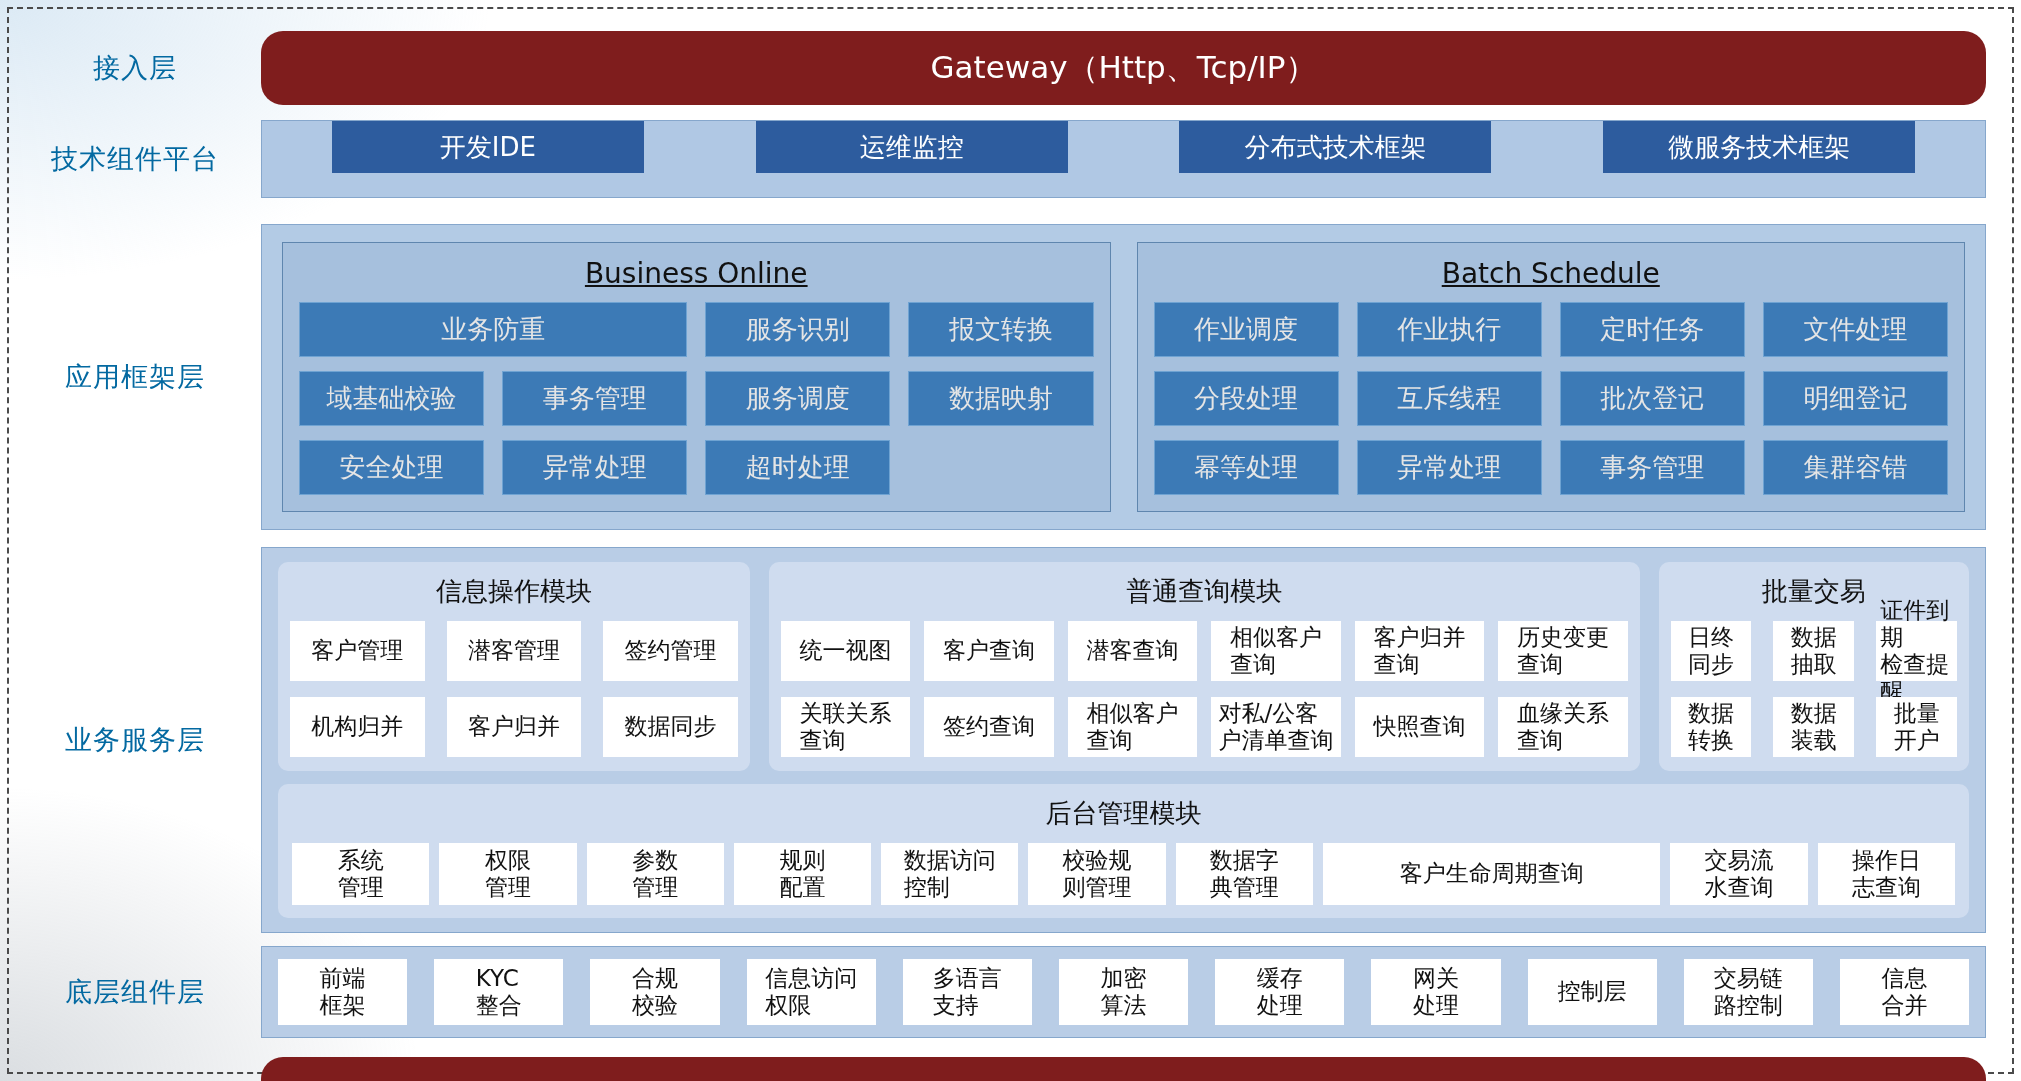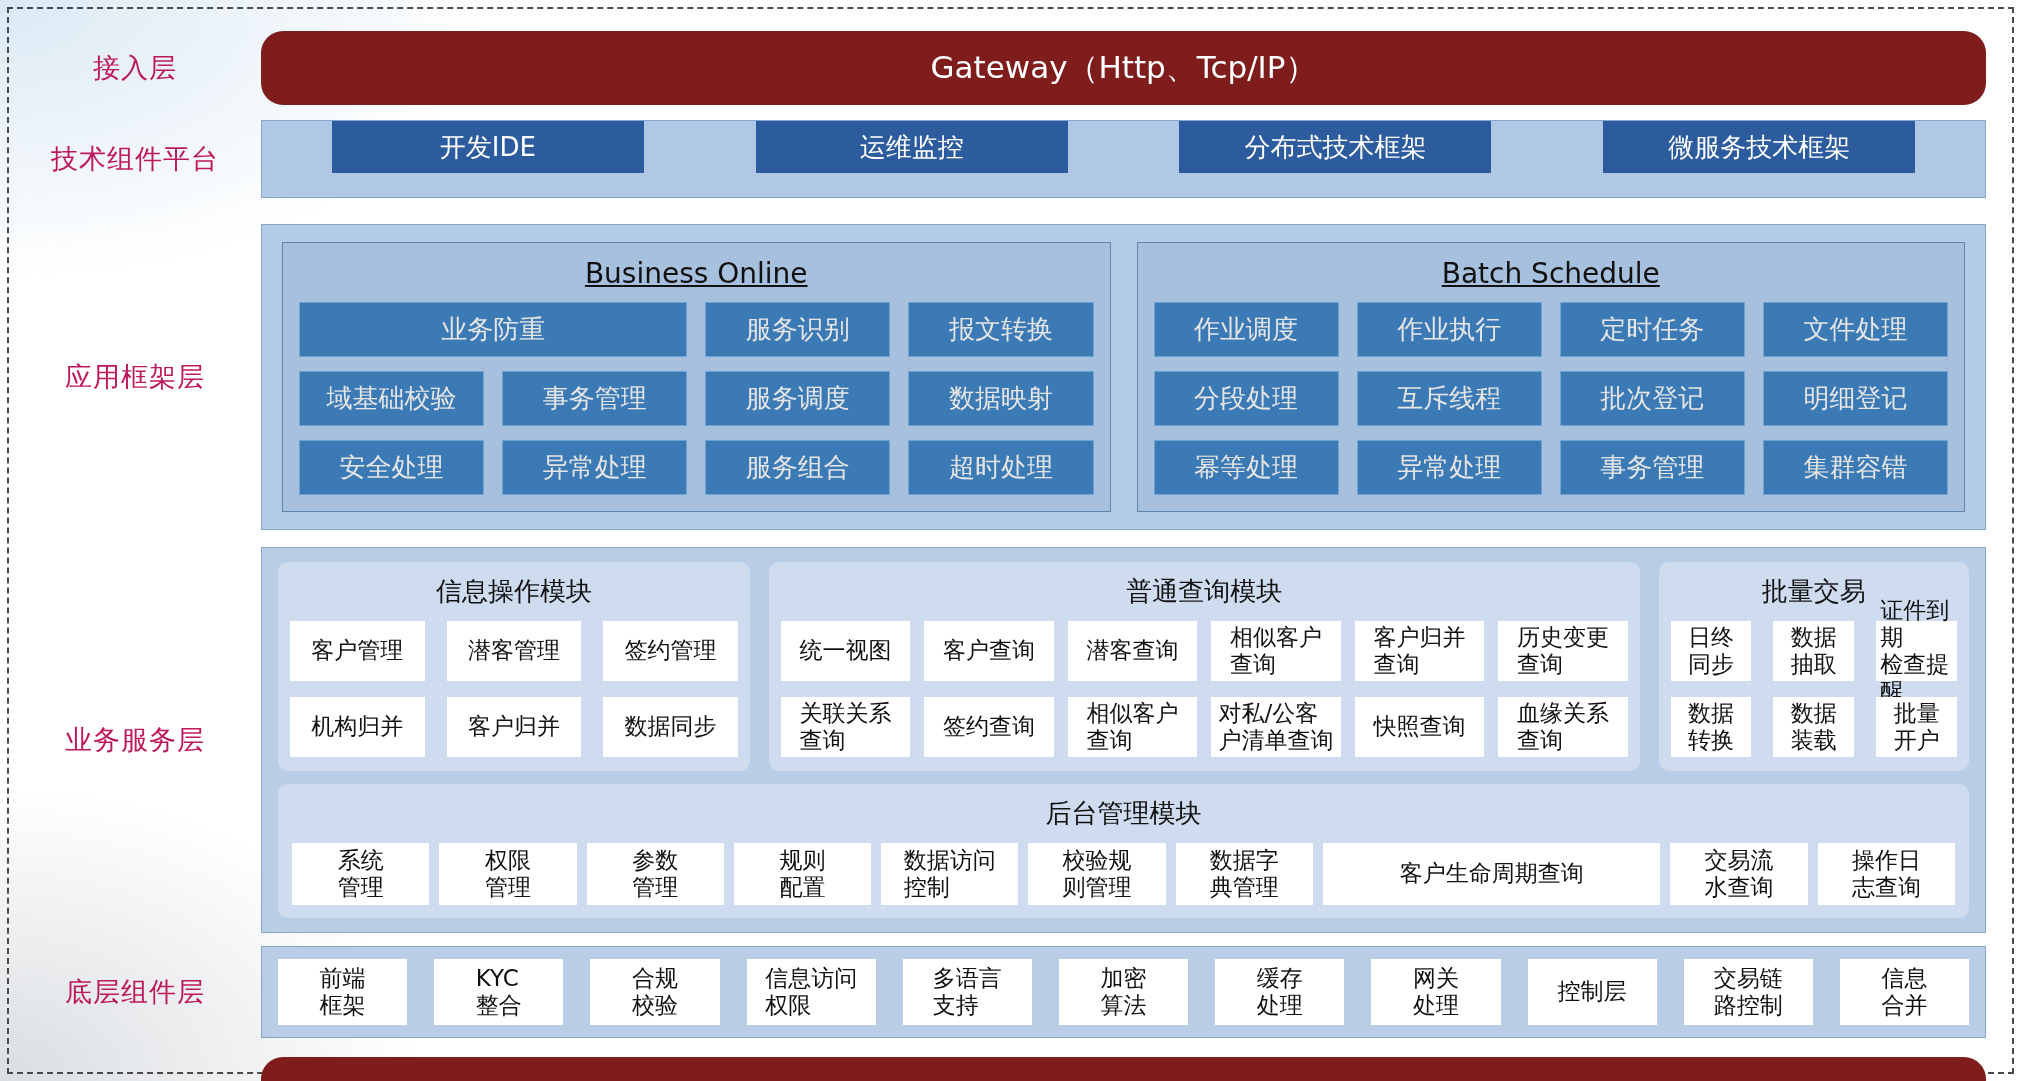--- a/index.html
+++ b/index.html
@@ -20,21 +20,21 @@
     padding: 22px 26px 16px 0;
   }
   .row { display: flex; align-items: stretch; }
   .row-label {
     flex: none;
     width: 252px;
     display: flex;
     align-items: center;
     justify-content: center;
     font-size: 27px;
-    color: #be185d;
+    color: #0369a1;
     letter-spacing: 1px;
   }
   .row-content { flex: 1; min-width: 0; }
 
   
   .bar-teal {
     background: #7f1d1d;
     color: #fff;
     height: 74px;
     display: flex;
@@ -187,21 +187,20 @@
           <div class="fw-grid">
             <div class="fw-btn span2">业务防重</div>
             <div class="fw-btn">服务识别</div>
             <div class="fw-btn">报文转换</div>
             <div class="fw-btn">域基础校验</div>
             <div class="fw-btn">事务管理</div>
             <div class="fw-btn">服务调度</div>
             <div class="fw-btn">数据映射</div>
             <div class="fw-btn">安全处理</div>
             <div class="fw-btn">异常处理</div>
-            <div class="fw-btn">服务组合</div>
             <div class="fw-btn">超时处理</div>
           </div>
         </div>
 
         <div class="fw-panel">
           <div class="fw-title">Batch Schedule</div>
           <div class="fw-grid">
             <div class="fw-btn">作业调度</div>
             <div class="fw-btn">作业执行</div>
             <div class="fw-btn">定时任务</div>

